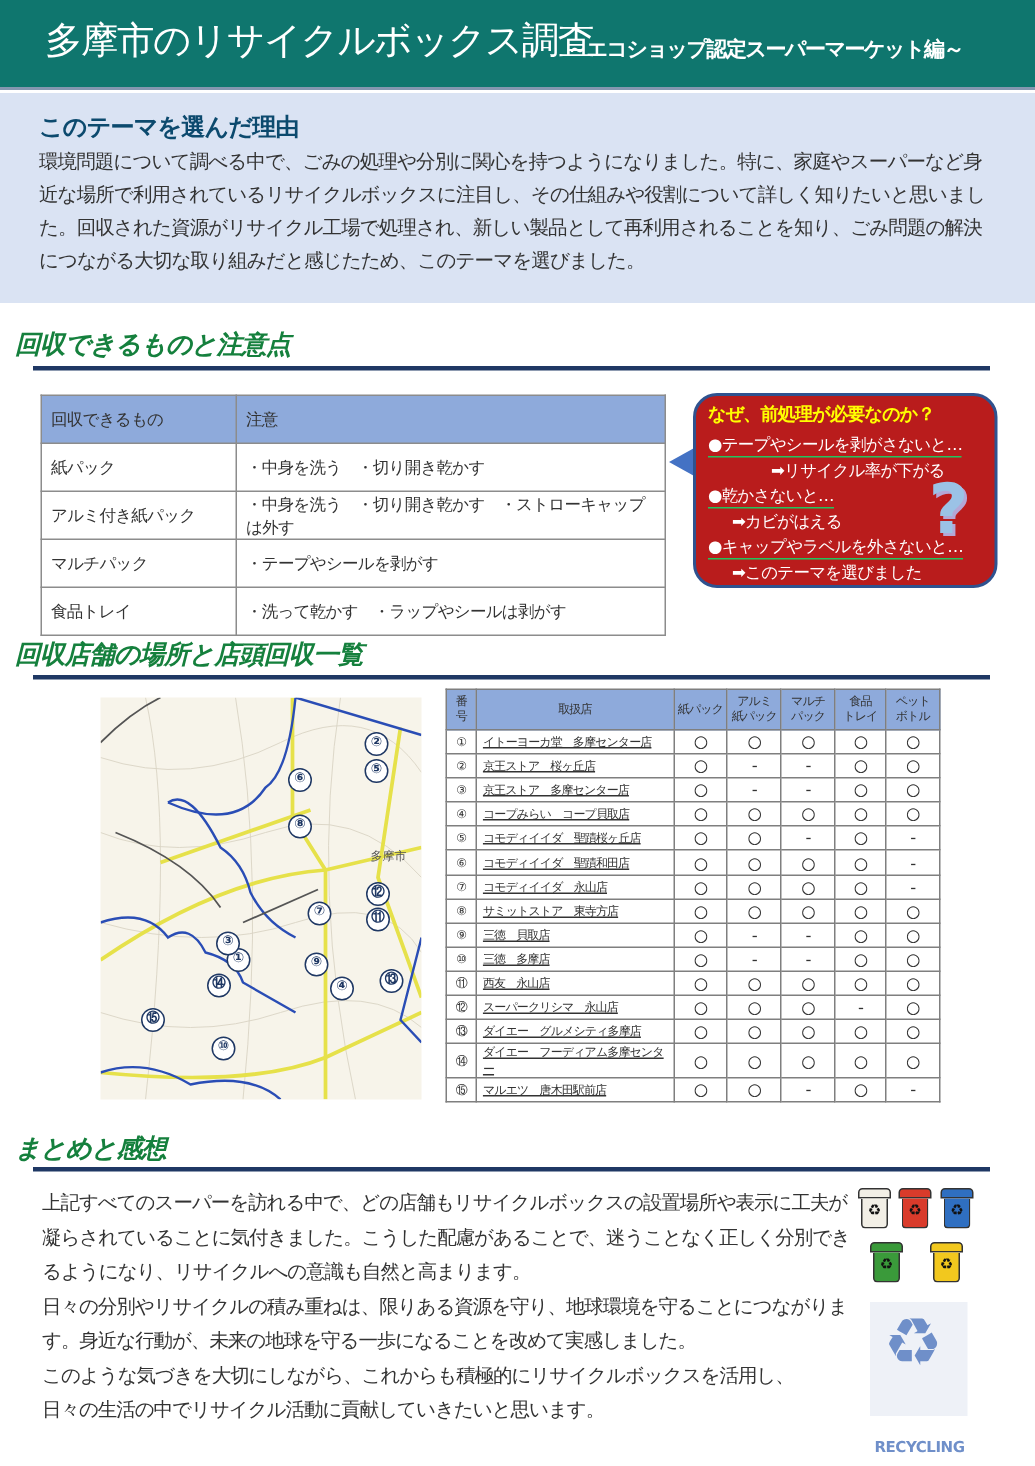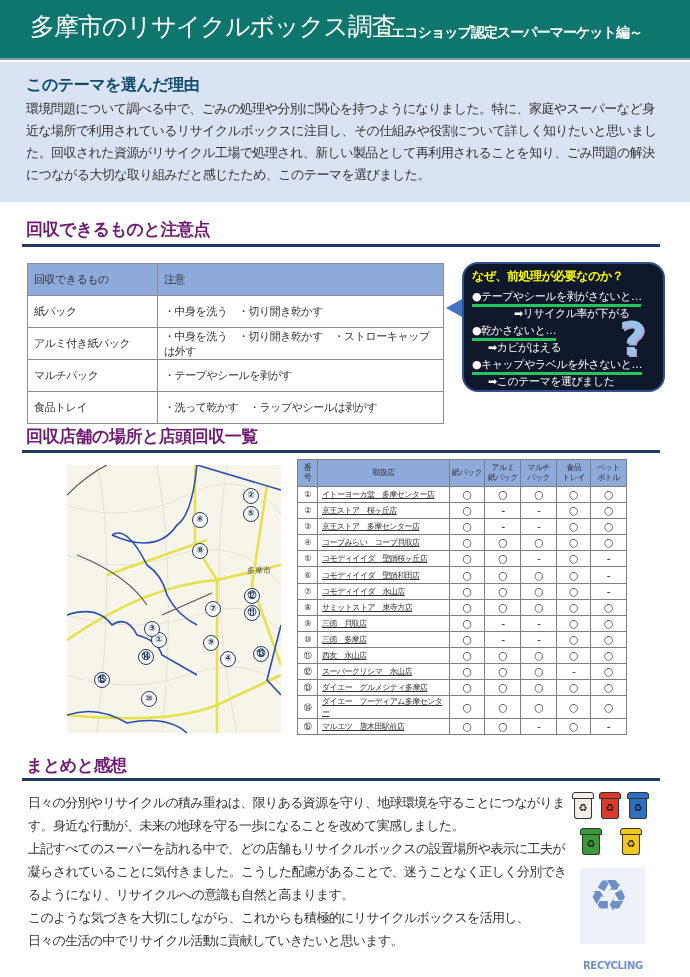--- a/index.html
+++ b/index.html
@@ -7,33 +7,33 @@
   body { font-family: "DejaVu Sans", "Liberation Sans", sans-serif; color: #333; position: relative; }
 
   .header { position: absolute; left: 0; top: 0; width: 690px; height: 60px; background: #0f766e; border-bottom: 2px solid #8497b0; }
   .header .title { position: absolute; left: 30px; top: 10px; color: #fff; font-size: 25px; letter-spacing: -1px; white-space: nowrap; }
   .header .subtitle { position: absolute; left: 378px; top: 24px; color: #fff; font-size: 14px; font-weight: bold; letter-spacing: -1px; white-space: nowrap; }
 
   .reason { position: absolute; left: 0; top: 62px; width: 690px; height: 140px; background: #dae3f3; }
   .reason h2 { position: absolute; left: 26px; top: 13px; font-size: 16px; color: #0c4a6e; font-weight: bold; letter-spacing: -0.5px; }
   .reason p { position: absolute; left: 26px; top: 36px; width: 640px; font-size: 13px; line-height: 22px; color: #333; letter-spacing: -0.6px; }
 
-  .sec-title { position: absolute; left: 26px; font-size: 17px; font-weight: bold; color: #701a75; letter-spacing: -0.5px; }
+  .sec-title { position: absolute; left: 10px; font-size: 17px; font-weight: bold; color: #15803d; letter-spacing: -0.5px; font-style: italic; }
   .sec-rule { position: absolute; left: 22px; width: 638px; height: 3px; background: #1f3864; }
 
   table.items { position: absolute; left: 27px; top: 263px; width: 417px; border-collapse: collapse; font-size: 11px; letter-spacing: -0.5px; }
   table.items th, table.items td { border: 1px solid #8c8c8c; height: 32px; padding: 0 6px; text-align: left; font-weight: normal; color: #333; }
   table.items th { background: #8eaadb; }
   table.items td.c1 { width: 130px; }
 
-  .bubble { position: absolute; left: 462px; top: 262px; width: 203px; height: 130px; background: #0f172a; border-radius: 16px; border: 2px solid #2f528f; color: #fff; }
+  .bubble { position: absolute; left: 462px; top: 262px; width: 203px; height: 130px; background: #b91c1c; border-radius: 16px; border: 2px solid #2f528f; color: #fff; }
   .bubble-tail { position: absolute; left: 446px; top: 298px; width: 0; height: 0; border-top: 10px solid transparent; border-bottom: 10px solid transparent; border-right: 18px solid #4472c4; }
   .bubble .q-title { position: absolute; left: 8px; top: 4px; font-size: 12px; font-weight: bold; color: #ffff00; white-space: nowrap; letter-spacing: -0.5px; }
   .bubble .line { position: absolute; left: 8px; font-size: 11px; white-space: nowrap; letter-spacing: -0.5px; }
-  .bubble .line.u { border-bottom: 3px solid #22c55e; text-align: right; }
+  .bubble .line.u { border-bottom: 1px solid #22c55e; text-align: right; }
   .bubble .line.r { left: 24px; }
   .bubble .qmark { position: absolute; left: 155px; top: 48px; font-size: 46px; font-weight: bold; color: #9bc2e6; text-shadow: 2px 2px 0 #b4a7d6; font-family: "DejaVu Sans", sans-serif; }
 
   .map { position: absolute; left: 67px; top: 465px; width: 214px; height: 268px; background: #f7f4ea; overflow: hidden; }
   .map svg { position: absolute; left: 0; top: 0; }
   .pin { position: absolute; width: 16px; height: 16px; border-radius: 50%; border: 1.5px solid #1f3864; background: #fff; font-size: 9px; font-weight: bold; text-align: center; line-height: 13px; color: #1f3864; }
   .map-label { position: absolute; font-size: 8px; color: #555; }
 
   table.stores { position: absolute; left: 297px; top: 459px; width: 330px; border-collapse: collapse; font-size: 8px; letter-spacing: -0.6px; }
   table.stores th { background: #8eaadb; border: 1px solid #7f7f7f; height: 27px; font-weight: normal; color: #333; text-align: center; line-height: 10px; }
@@ -326,22 +326,22 @@
         <td class="mark">○</td>
         <td class="mark">-</td>
       </tr>
     </tbody>
 </table>
 
 <div class="sec-title" style="top:754px;">まとめと感想</div>
 <div class="sec-rule" style="top:778px;"></div>
 
 <div class="summary">
+  <div>上記すべてのスーパーを訪れる中で、どの店舗もリサイクルボックスの設置場所や表示に工夫が凝らされていることに気付きました。こうした配慮があることで、迷うことなく正しく分別できるようになり、リサイクルへの意識も自然と高まります。</div>
   <div>日々の分別やリサイクルの積み重ねは、限りある資源を守り、地球環境を守ることにつながります。身近な行動が、未来の地球を守る一歩になることを改めて実感しました。</div>
-  <div>上記すべてのスーパーを訪れる中で、どの店舗もリサイクルボックスの設置場所や表示に工夫が凝らされていることに気付きました。こうした配慮があることで、迷うことなく正しく分別できるようになり、リサイクルへの意識も自然と高まります。</div>
   <div>このような気づきを大切にしながら、これからも積極的にリサイクルボックスを活用し、</div>
   <div>日々の生活の中でリサイクル活動に貢献していきたいと思います。</div>
 </div>
 
 <div class="bins" id="bins">
     <div class="bin" style="left: 0px; top: 0px;">
       <div class="lid" style="background: rgb(242, 239, 230);"></div>
       <div class="body" style="background: rgb(242, 239, 230);">♻</div>
     </div>
     <div class="bin" style="left: 27px; top: 0px;">

